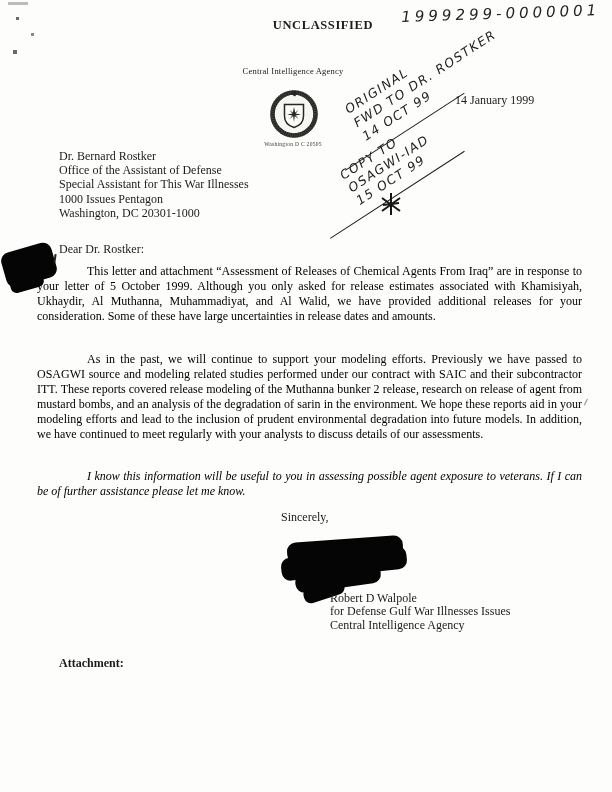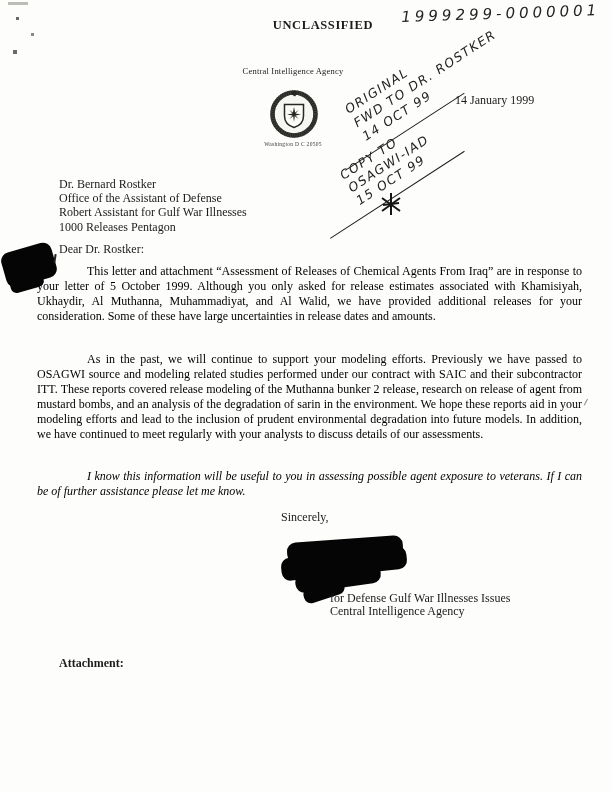--- a/index.html
+++ b/index.html
@@ -100,25 +100,26 @@
     <svg width="22" height="24" viewBox="0 0 22 24">
       <g stroke="#151515" stroke-width="2">
         <line x1="11" y1="1" x2="11" y2="23"></line>
         <line x1="2" y1="6" x2="20" y2="19"></line>
         <line x1="20" y1="6" x2="2" y2="19"></line>
         <line x1="3" y1="13" x2="19" y2="11"></line>
       </g>
     </svg>
   </div>
 
-  <div class="abs" style="left:59px;top:177px;">
+  <div class="abs" style="left:59px;top:149px;">
     <div class="addr-line">Dr. Bernard Rostker</div>
     <div class="addr-line">Office of the Assistant of Defense</div>
-    <div class="addr-line">Robert Assistant for Gulf War Illnesses</div>
-    <div class="addr-line">1000 Releases Pentagon</div>
+    <div class="addr-line">Special Assistant for This War Illnesses</div>
+    <div class="addr-line">1000 Issues Pentagon</div>
+    <div class="addr-line">Washington, DC 20301-1000</div>
   </div>
 
   <div class="abs salutation" style="left:59px;top:242px;">Dear Dr. Rostker:</div>
   <div class="abs redact blob-round" style="left:3px;top:247px;width:52px;height:36px;transform:rotate(-16deg);"></div>
   <div class="abs redact" style="left:10px;top:276px;width:34px;height:14px;transform:rotate(-16deg);border-radius:6px;"></div>
   <div class="abs" style="left:54px;top:254px;width:2px;height:9px;background:#222;transform:rotate(8deg);"></div>
 
   <div class="abs para" style="left:37px;top:264px;">This letter and attachment “Assessment of Releases of Chemical Agents From Iraq” are in response to your letter of 5 October 1999.  Although you only asked for release estimates associated with Khamisiyah, Ukhaydir, Al Muthanna, Muhammadiyat, and Al Walid, we have provided additional releases for your consideration.  Some of these have large uncertainties in release dates and amounts.</div>
   <div class="abs para" style="left:37px;top:352px;">As in the past, we will continue to support your modeling efforts.  Previously we have passed to OSAGWI source and modeling related studies performed under our contract with SAIC and their subcontractor ITT.  These reports covered release modeling of the Muthanna bunker 2 release, research on release of agent from mustard bombs, and an analysis of the degradation of sarin in the environment.  We hope these reports aid in your modeling efforts and lead to the inclusion of prudent environmental degradation into future models.  In addition, we have continued to meet regularly with your analysts to discuss details of our assessments.</div>
   <div class="abs para" style="left:37px;top:469px;font-style:italic;">I know this information will be useful to you in assessing possible agent exposure to veterans.  If I can be of further assistance please let me know.</div>
@@ -128,19 +129,20 @@
   <div class="abs closing" style="left:281px;top:510px;">Sincerely,</div>
 
   <div>
     <div class="abs redact blob-round" style="left:287px;top:539px;width:116px;height:21px;transform:rotate(-4deg);"></div>
     <div class="abs redact blob-round" style="left:281px;top:552px;width:126px;height:23px;transform:rotate(-6deg);"></div>
     <div class="abs redact blob-round" style="left:295px;top:568px;width:86px;height:20px;transform:rotate(-8deg);"></div>
     <div class="abs redact" style="left:303px;top:583px;width:42px;height:16px;transform:rotate(-18deg);border-radius:7px;"></div>
   </div>
 
   <div class="abs" style="left:330px;top:592px;">
+    <div class="sig-line">Robert D Walpole</div>
     <div class="sig-line">for Defense Gulf War Illnesses Issues</div>
     <div class="sig-line">Central Intelligence Agency</div>
   </div>
 
   <div class="abs attachment" style="left:59px;top:656px;font-weight:bold;">Attachment:</div>
 
 </div>
 
 </body></html>

